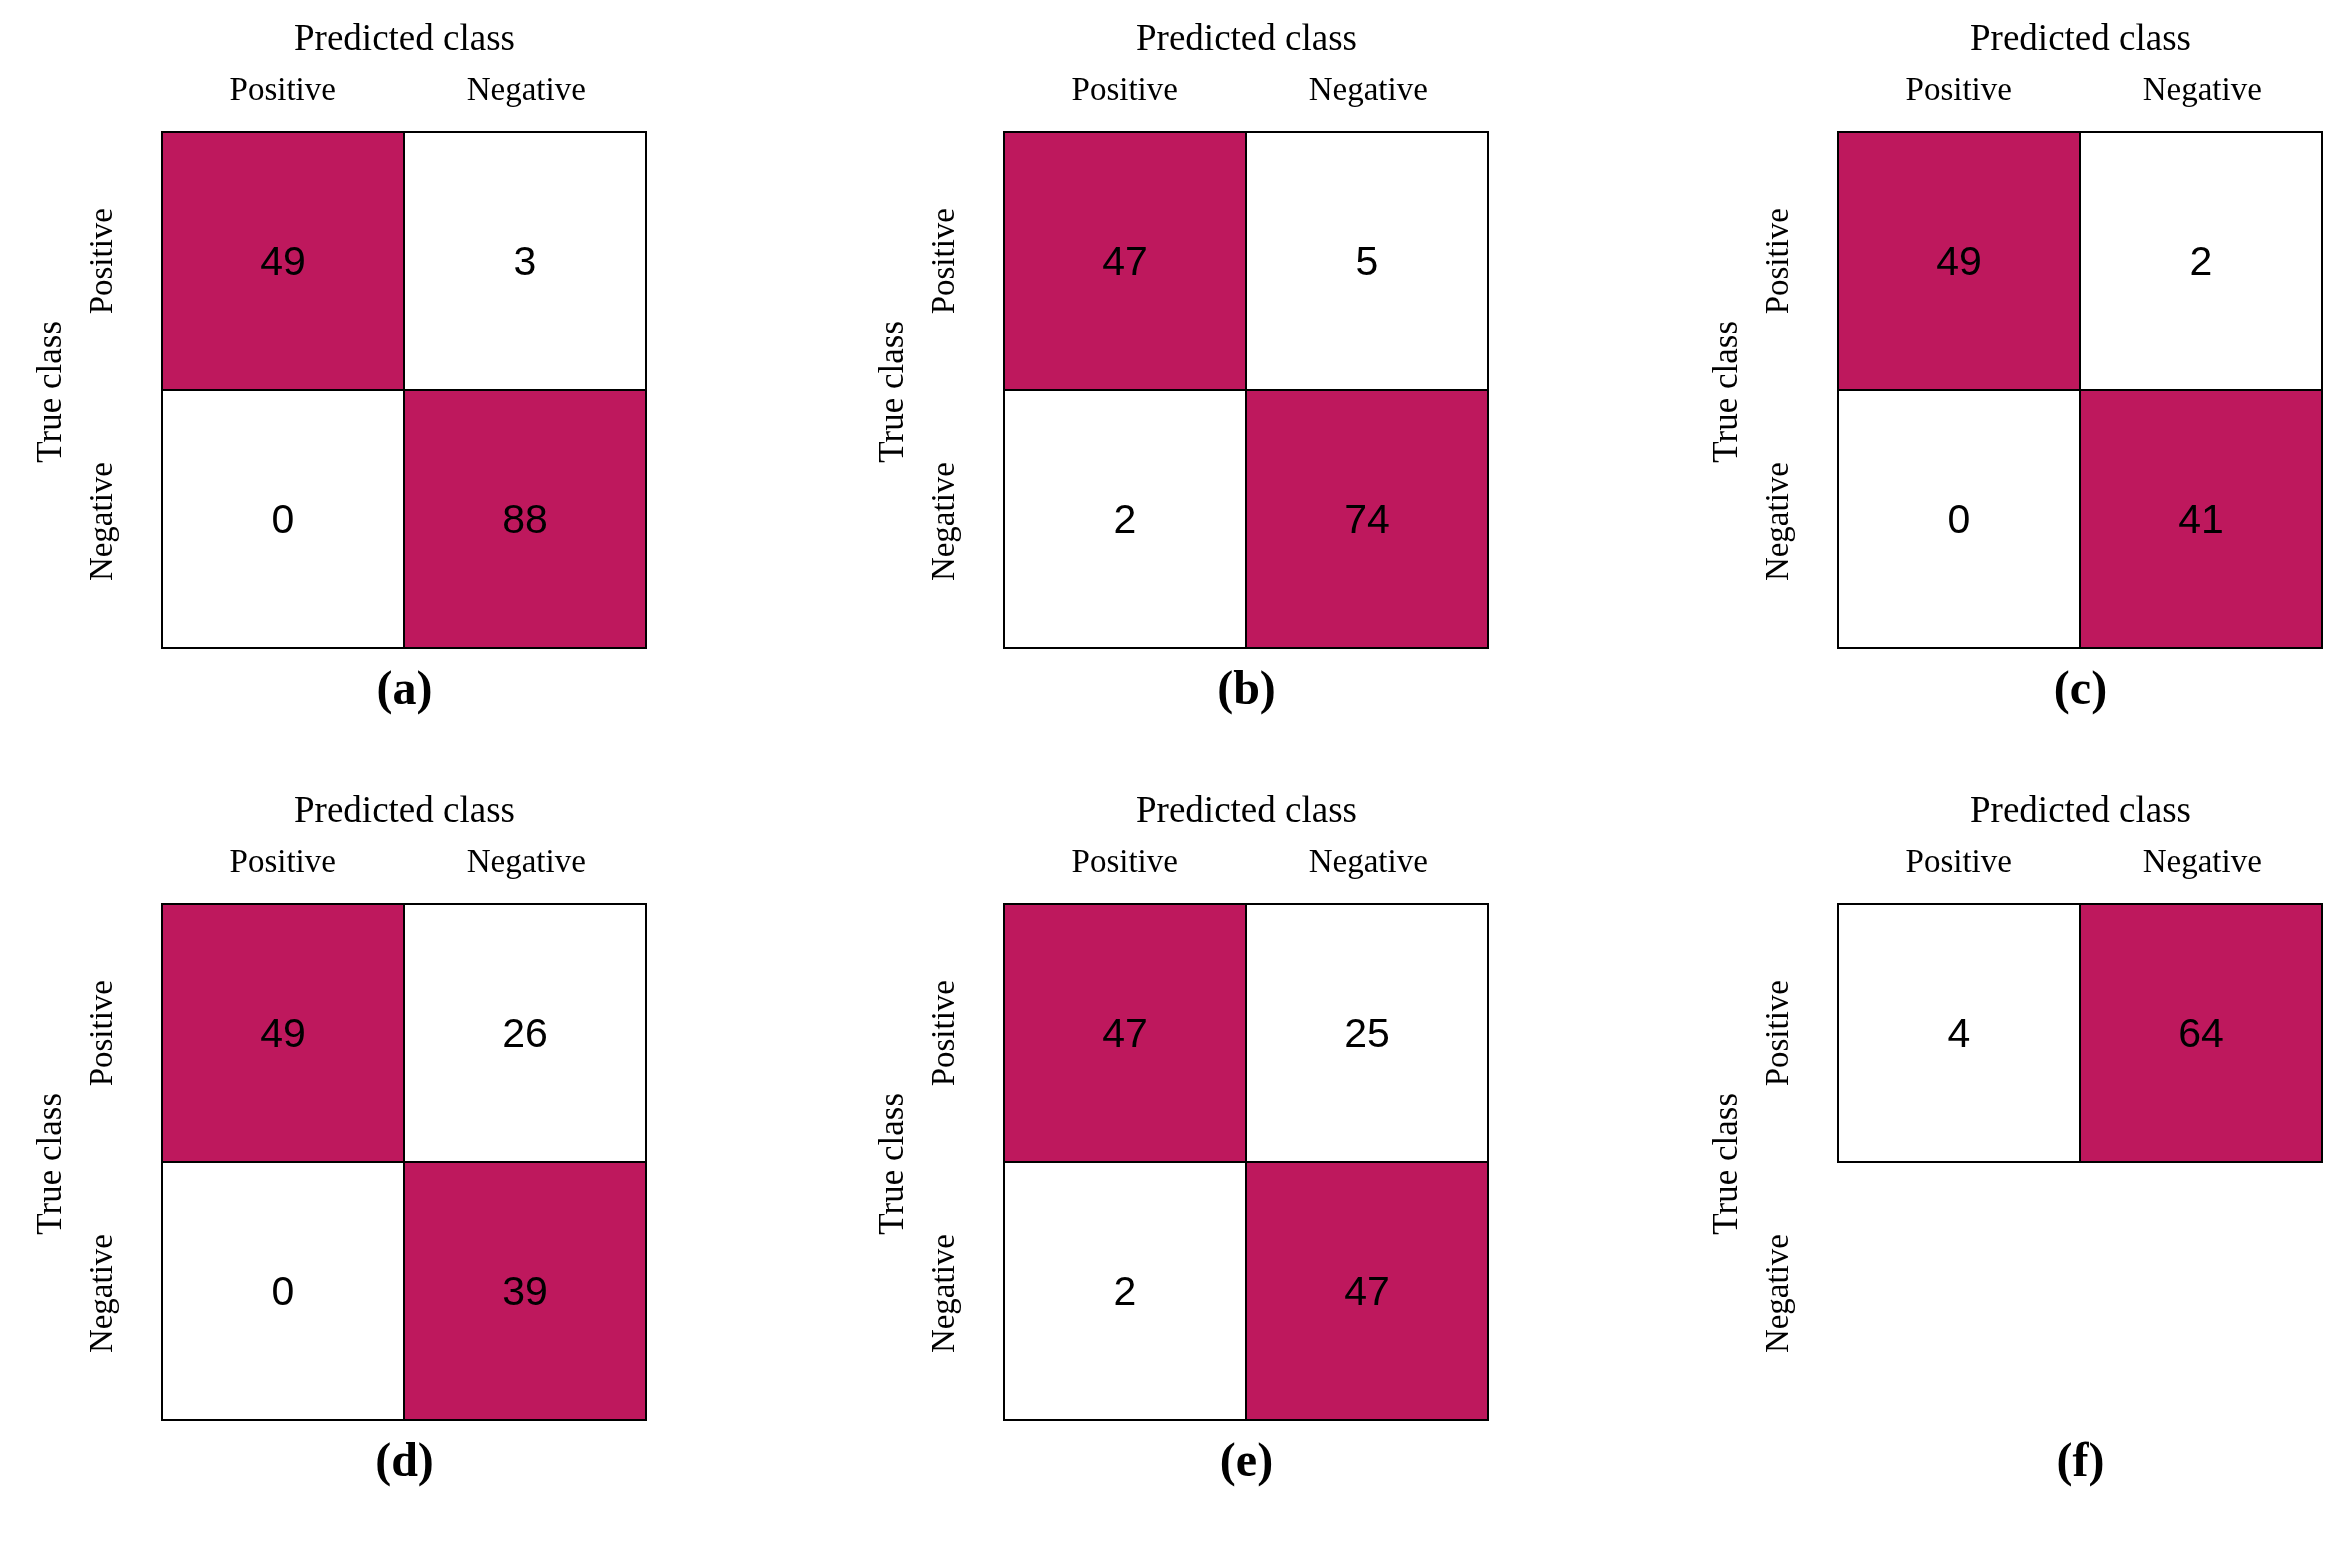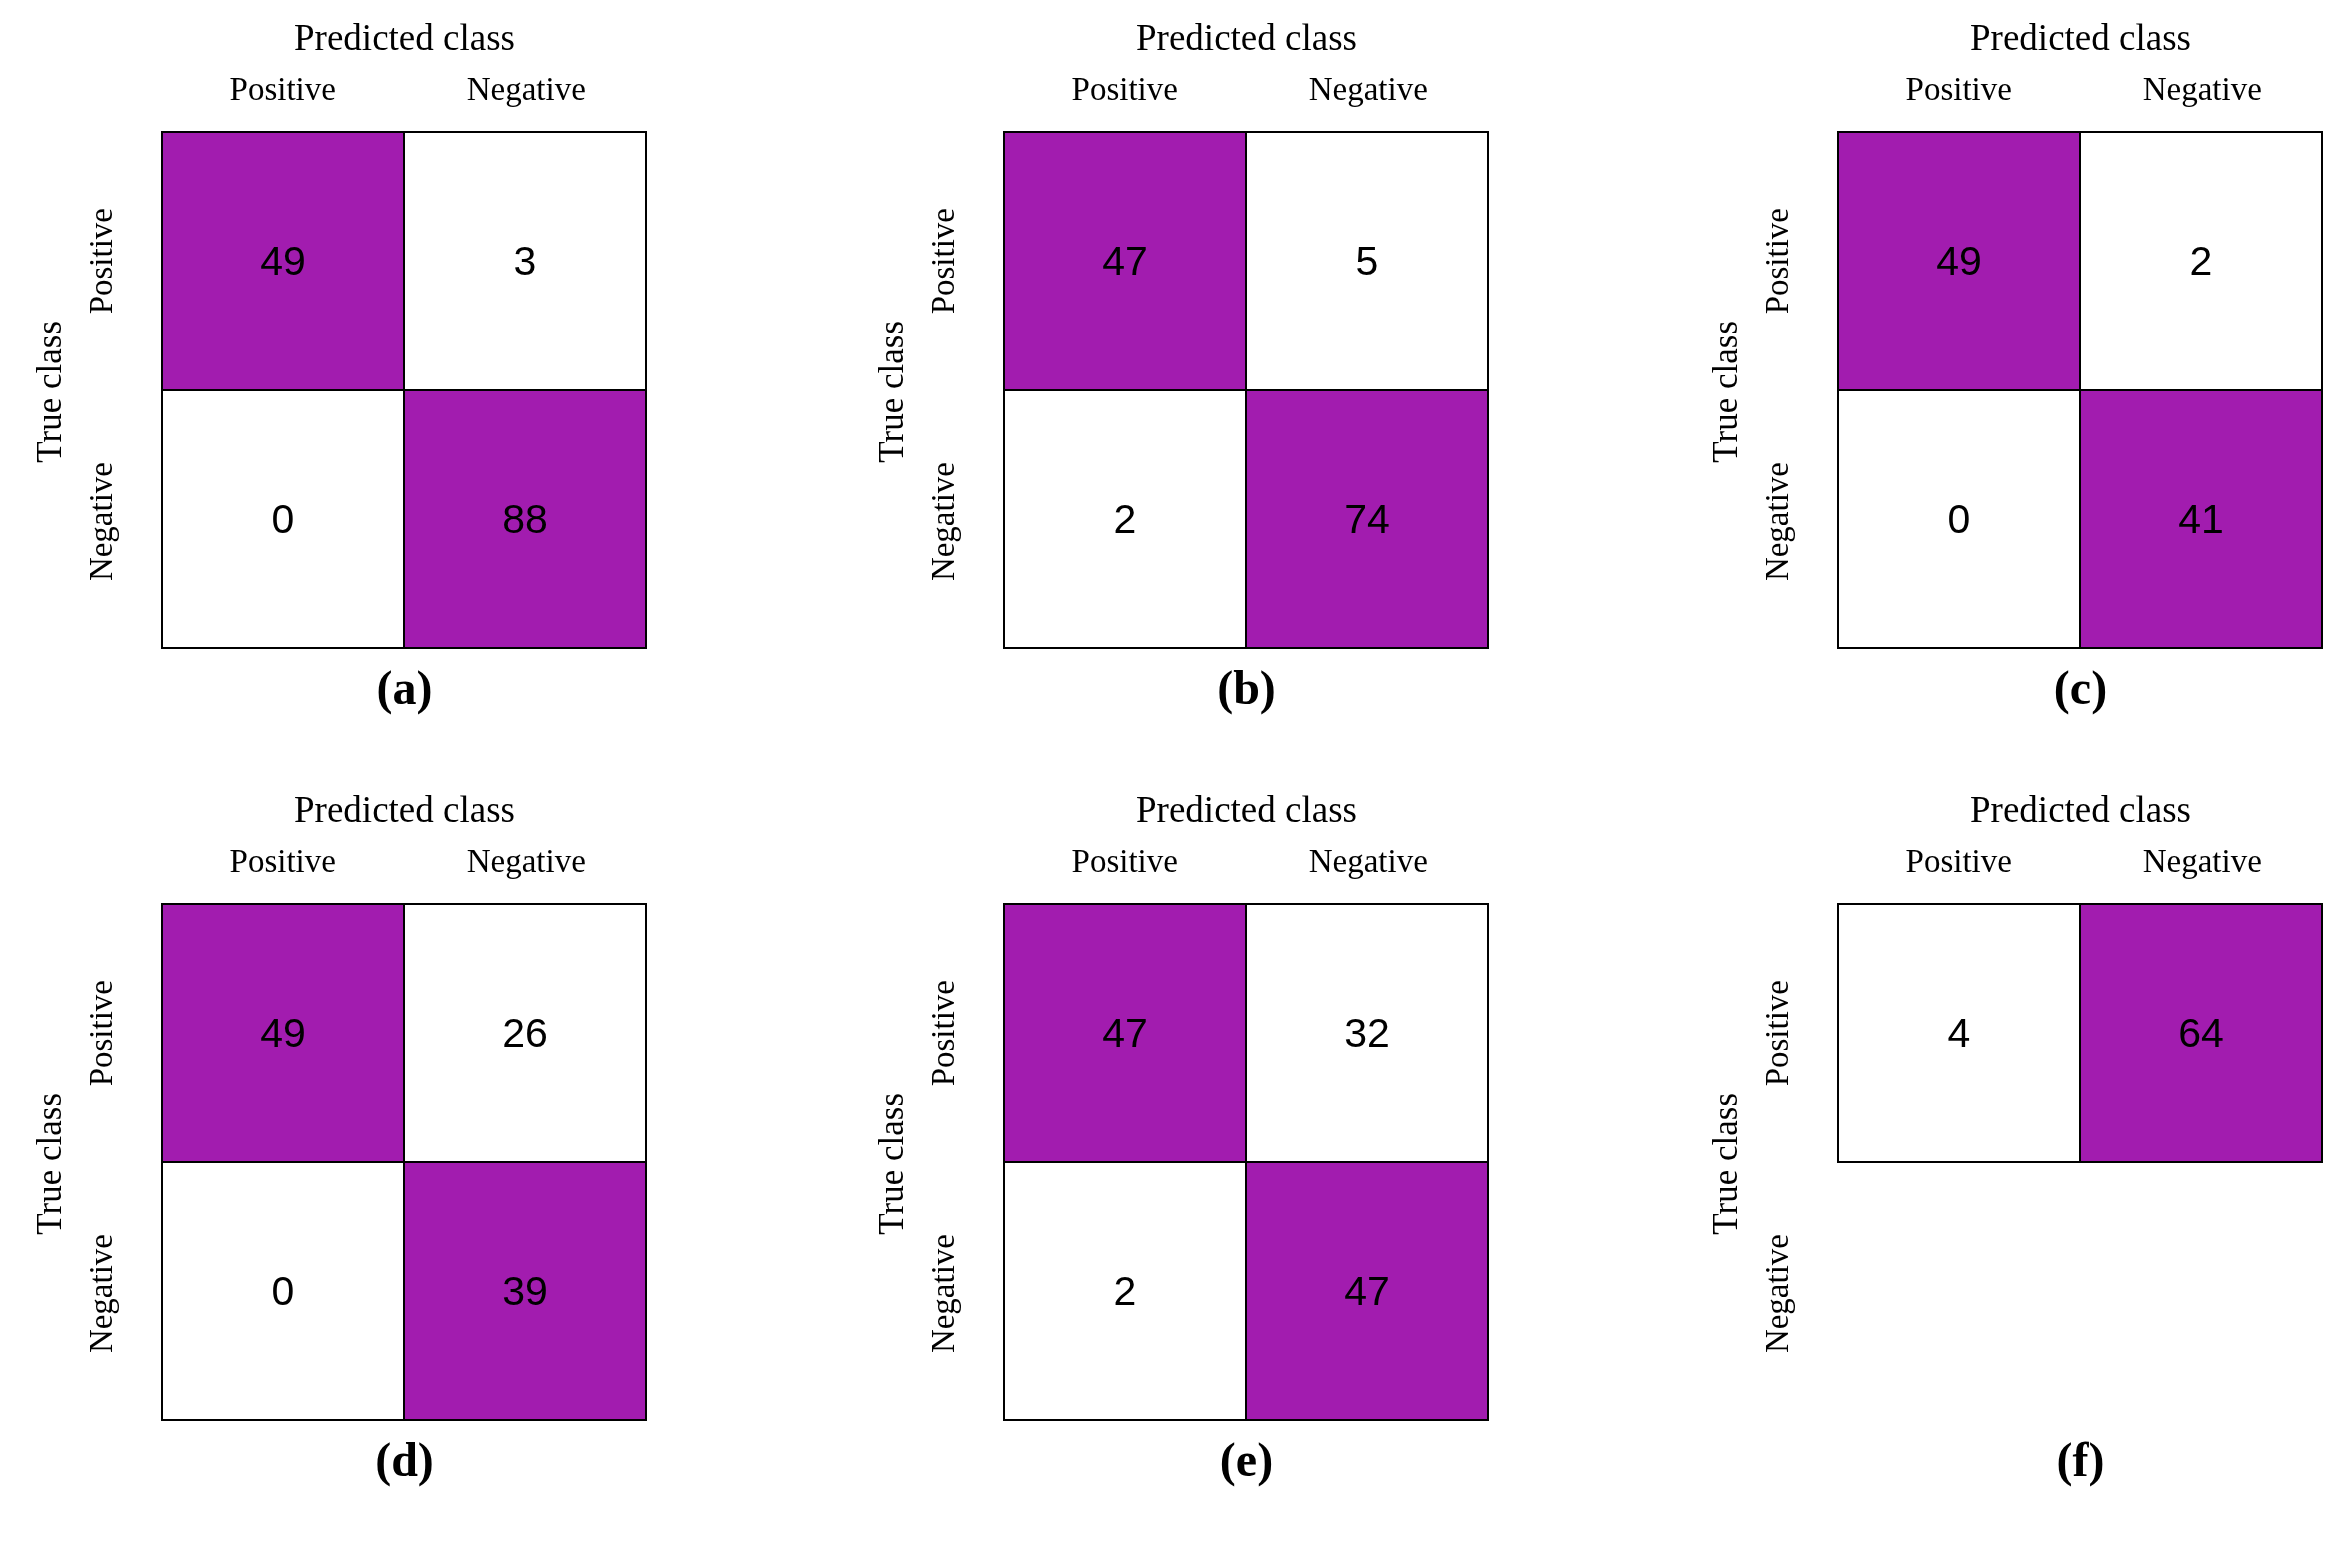--- a/index.html
+++ b/index.html
@@ -18,21 +18,21 @@
   .col-labels{position:absolute;left:136px;top:71px;width:487px;display:flex;}
   .col-label{flex:1;text-align:center;font-size:33px;line-height:1.15;}
 
   .matrix{position:absolute;left:136px;top:131px;border-collapse:collapse;}
   .matrix td{
     width:240px;height:256px;border:2.5px solid #000;
     text-align:center;vertical-align:middle;
     font-family:"Liberation Sans",sans-serif;font-size:41px;
     background:#ffffff;padding:0;
   }
-  .matrix td.shaded{background:#a21caf;margin-left:40px;}
+  .matrix td.shaded{background:#be185d;margin-left:40px;}
 
   .ylab{
     position:absolute;left:0px;top:131px;width:50px;height:521px;
     display:flex;align-items:center;justify-content:center;
   }
   .vtext{
     writing-mode:vertical-rl;transform:rotate(180deg);
     white-space:nowrap;font-size:35px;
   }
   .row-labels{
@@ -194,21 +194,21 @@
           <span class="vtext">Positive</span>
         </span>
       <span class="row-label">
           <span class="vtext">Negative</span>
         </span>
     </div>
     <table class="matrix">
       <tbody>
           <tr>
         <td class="shaded">47</td>
-        <td>32</td>
+        <td>25</td>
       </tr>
       <tr>
         <td>2</td>
         <td class="shaded">47</td>
       </tr>
     </tbody>
       </table>
     <figcaption class="caption">(e)</figcaption>
   </figure>
 

